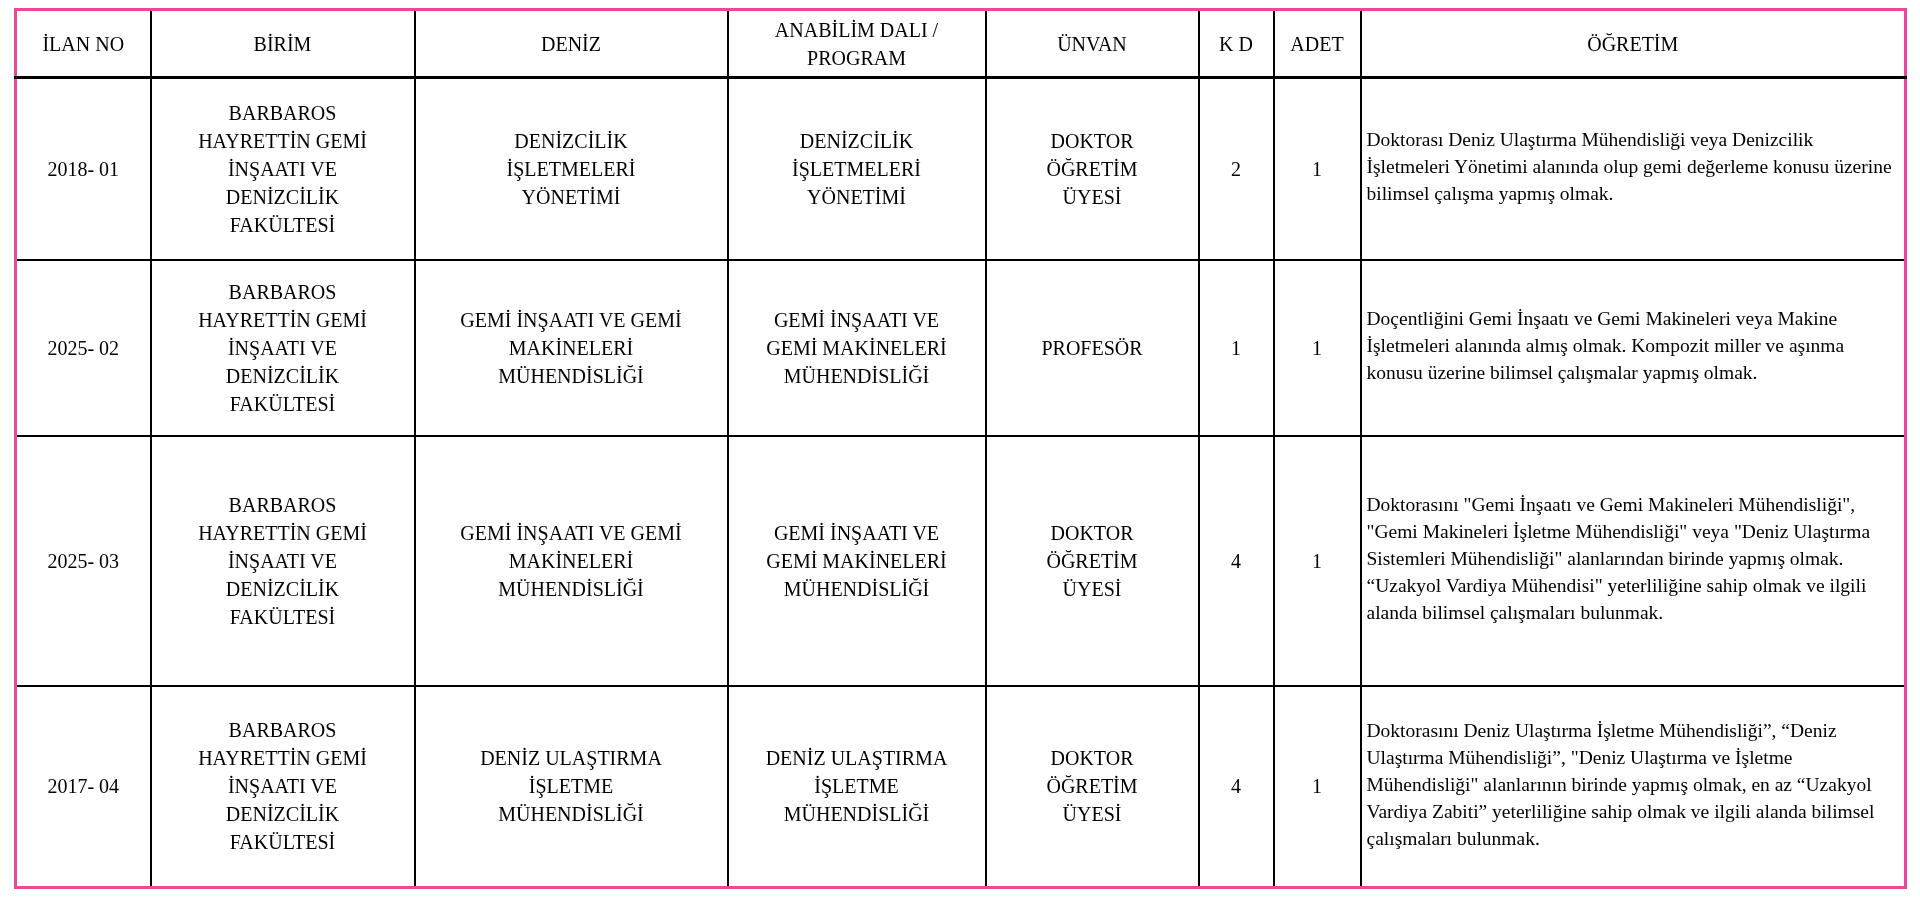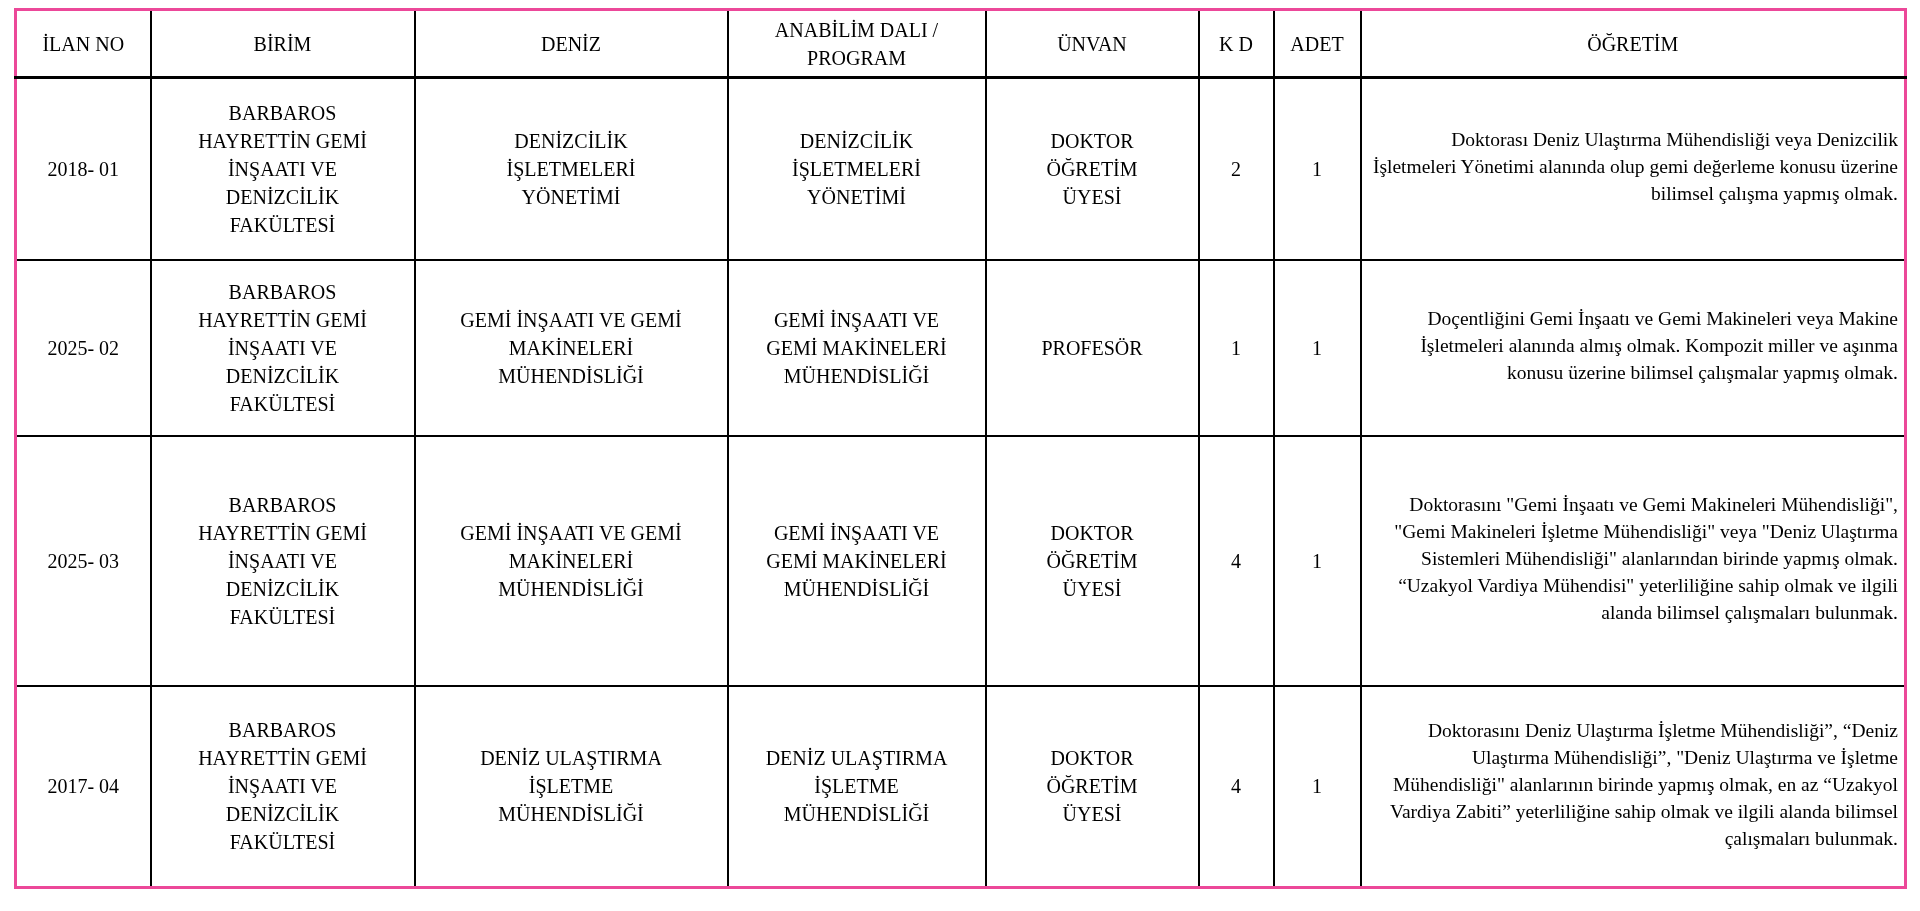--- a/index.html
+++ b/index.html
@@ -39,21 +39,21 @@
     font-weight: normal;
     font-size: 20px;
     line-height: 1.4;
     text-align: center;
     vertical-align: middle;
     padding: 2px 6px;
     white-space: pre-line;
     overflow: hidden;
   }
   td.desc {
-    text-align: right;
+    text-align: left;
     white-space: normal;
     line-height: 1.38;
     font-size: 19.5px;
     padding: 2px 6px 4px 5px;
   }
   tr.header-row { height: 68px; }
   tr.r1 { height: 182px; }
   tr.r2 { height: 176px; }
   tr.r3 { height: 250px; }
   tr.r4 { height: 202px; }

